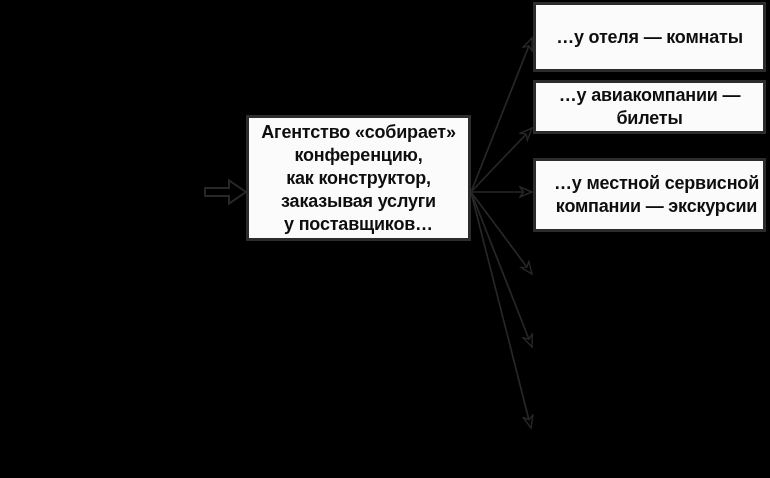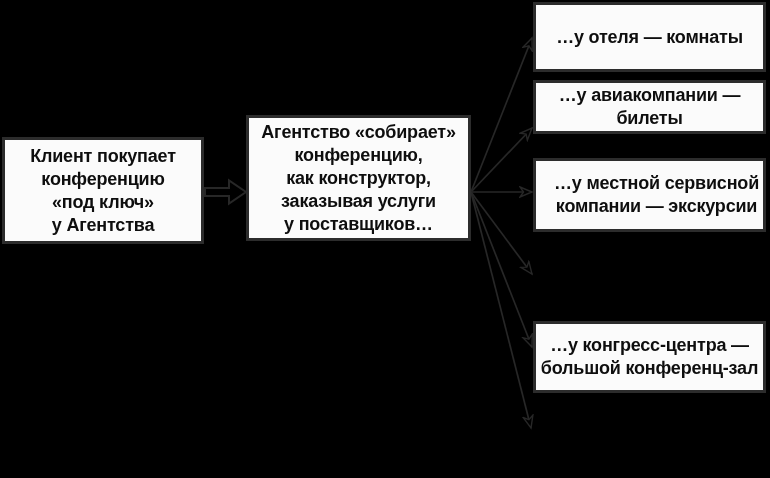--- a/index.html
+++ b/index.html
@@ -60,26 +60,20 @@
     <path class="block-arrow" d="M205,188 L229,188 L229,180.5 L246,192 L229,203.5 L229,196 L205,196 Z"></path>
 
     <line class="fan-line" x1="471" y1="192" x2="532" y2="38" marker-end="url(#ah)"></line>
     <line class="fan-line" x1="471" y1="192" x2="532" y2="128" marker-end="url(#ah)"></line>
     <line class="fan-line" x1="471" y1="192" x2="532" y2="192" marker-end="url(#ah)"></line>
     <line class="fan-line" x1="471" y1="192" x2="532" y2="274" marker-end="url(#ah)"></line>
     <line class="fan-line" x1="471" y1="192" x2="532" y2="347" marker-end="url(#ah)"></line>
     <line class="fan-line" x1="471" y1="192" x2="531" y2="428" marker-end="url(#ah)"></line>
   </svg>
 
-  <div class="node client">
-    <span class="box-text">Клиент покупает
-конференцию
-«под ключ»
-у Агентства</span>
-  </div>
 
   <div class="node agency">
     <span class="box-text">Агентство «собирает»
 конференцию,
 как конструктор,
 заказывая услуги
 у поставщиков…</span>
   </div>
 
   <div class="node supplier s0">
@@ -90,19 +84,15 @@
     <span class="box-text">…у авиакомпании —
 билеты</span>
   </div>
 
   <div class="node supplier s2">
     <span class="box-text">…у местной сервисной
 компании — экскурсии</span>
   </div>
 
 
-  <div class="node supplier s4">
-    <span class="box-text">…у конгресс-центра —
-большой конференц-зал</span>
-  </div>
 
 
 </div>
 
 </body></html>

